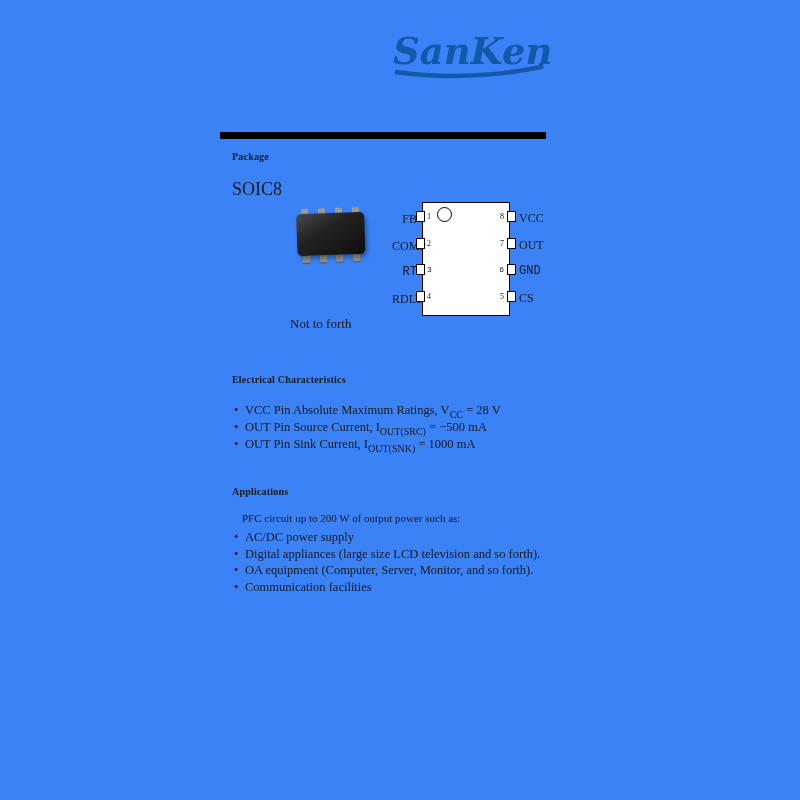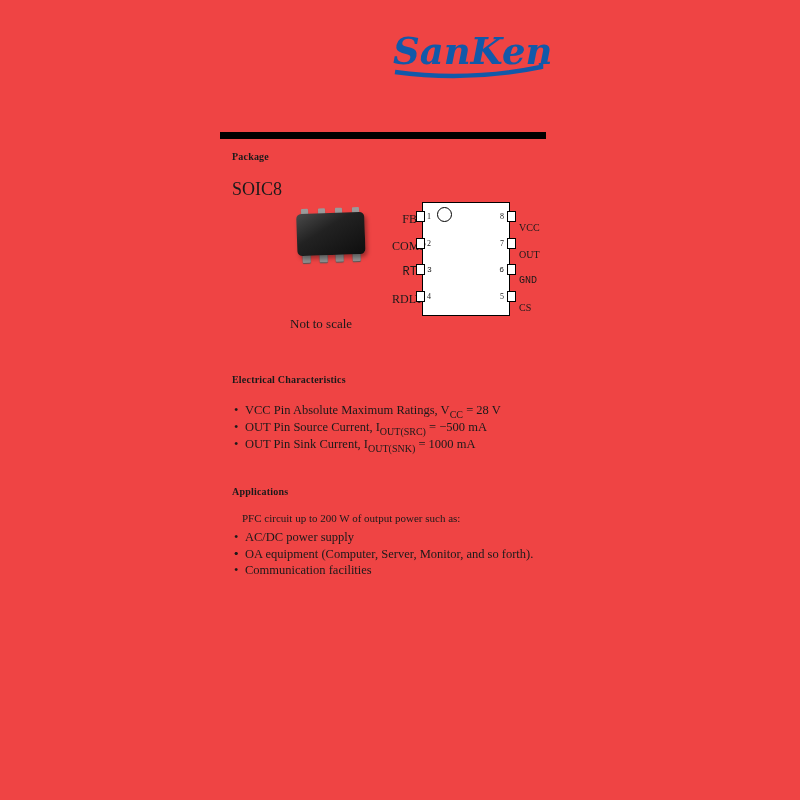--- a/index.html
+++ b/index.html
@@ -1,18 +1,18 @@
 <!DOCTYPE html>
 <html><head>
 <meta charset="utf-8">
 <style>
   html,body { margin:0; padding:0; background:#ffffff; }
   .page {
     position:relative; width:800px; height:800px; margin:0 auto;
-    background:#ef4444; overflow:hidden;
+    background:#3b82f6; overflow:hidden;
     font-family:"Liberation Serif", serif; color:#1a1a1a;
   }
 
   
   .logo { position:absolute; left:383px; top:22px; width:170px; height:66px; }
 
   
   .divider { position:absolute; left:220px; top:132px; width:326px; height:7px; background:#000; }
 
   
@@ -39,21 +39,21 @@
   .pin-diagram { position:absolute; left:392px; top:197px; width:170px; height:125px; font-size:8px; }
   .chip-body { position:absolute; left:30px; top:5px; width:86px; height:112px; border:1px solid #000; background:#fff; }
   .pin1-circle { position:absolute; left:14px; top:4px; width:13px; height:13px; border:1px solid #000; border-radius:50%; }
   .pin-row { position:absolute; left:0; width:170px; height:12px; }
   .r1 { top:13px; } .r2 { top:40px; } .r3 { top:66px;font-family:Liberation Mono, monospace; } .r4 { top:93px; }
   .pin-label-left { position:absolute; left:0; width:25px; top:2px; text-align:right; font-size:12px; }
   .pin-stub-left  { position:absolute; left:24px; top:1px; width:7px; height:9px; border:1px solid #000; background:#fff; }
   .pin-num-left   { position:absolute; left:35px; top:2px; width:12px; font-size:8px; }
   .pin-num-right  { position:absolute; left:98px; top:2px; width:14px; text-align:right; font-size:8px; }
   .pin-stub-right { position:absolute; left:115px; top:1px; width:7px; height:9px; border:1px solid #000; background:#fff; }
-  .pin-label-right{ position:absolute; left:127px; top:12px; font-size:10px; }
+  .pin-label-right{ position:absolute; left:127px; top:1px; font-size:12px; }
 
   
   .elec-list { position:absolute; left:232px; top:402px; width:314px; font-size:12.5px; }
   .elec-list .li { position:relative; padding-left:13px; height:17px; line-height:17px; }
   .apps-intro { position:absolute; left:242px; top:512px; width:314px; font-size:11px; }
   .apps-list { position:absolute; left:232px; top:529px; width:314px; font-size:12.5px; }
   .apps-list .li { position:relative; padding-left:13px; line-height:16.5px; text-align:justify; }
   .bullet { position:absolute; left:2px; top:0; }
   sub.pinsub { font-size:10px; }
 </style>
@@ -83,21 +83,21 @@
     </div>
     <div class="ic-body"></div>
     <div class="ic-pins-row">
       <span class="ic-pin-bot"></span>
       <span class="ic-pin-bot"></span>
       <span class="ic-pin-bot"></span>
       <span class="ic-pin-bot"></span>
     </div>
   </div>
 
-  <div class="not-to-scale">Not to scale</div>
+  <div class="not-to-scale">Not to forth</div>
 
   <div class="pin-diagram">
     <div class="chip-body">
       <div class="pin1-circle"></div>
     </div>
 
     <div class="pin-row r1">
       <span class="pin-label-left">FB</span>
       <span class="pin-stub-left"></span>
       <span class="pin-num-left">1</span>
@@ -149,20 +149,21 @@
 
   <div class="h1 h-apps">Applications</div>
   <div class="apps-intro">PFC circuit up to 200 W of output power such as:</div>
   <div class="apps-list">
     <div class="li">
       <span class="bullet">•</span>
       <span>AC/DC power supply</span>
     </div>
     <div class="li">
       <span class="bullet">•</span>
+      <span>Digital appliances (large size LCD television and so forth).</span>
     </div>
     <div class="li">
       <span class="bullet">•</span>
       <span>OA equipment (Computer, Server, Monitor, and so forth).</span>
     </div>
     <div class="li">
       <span class="bullet">•</span>
       <span>Communication facilities</span>
     </div>
   </div>

